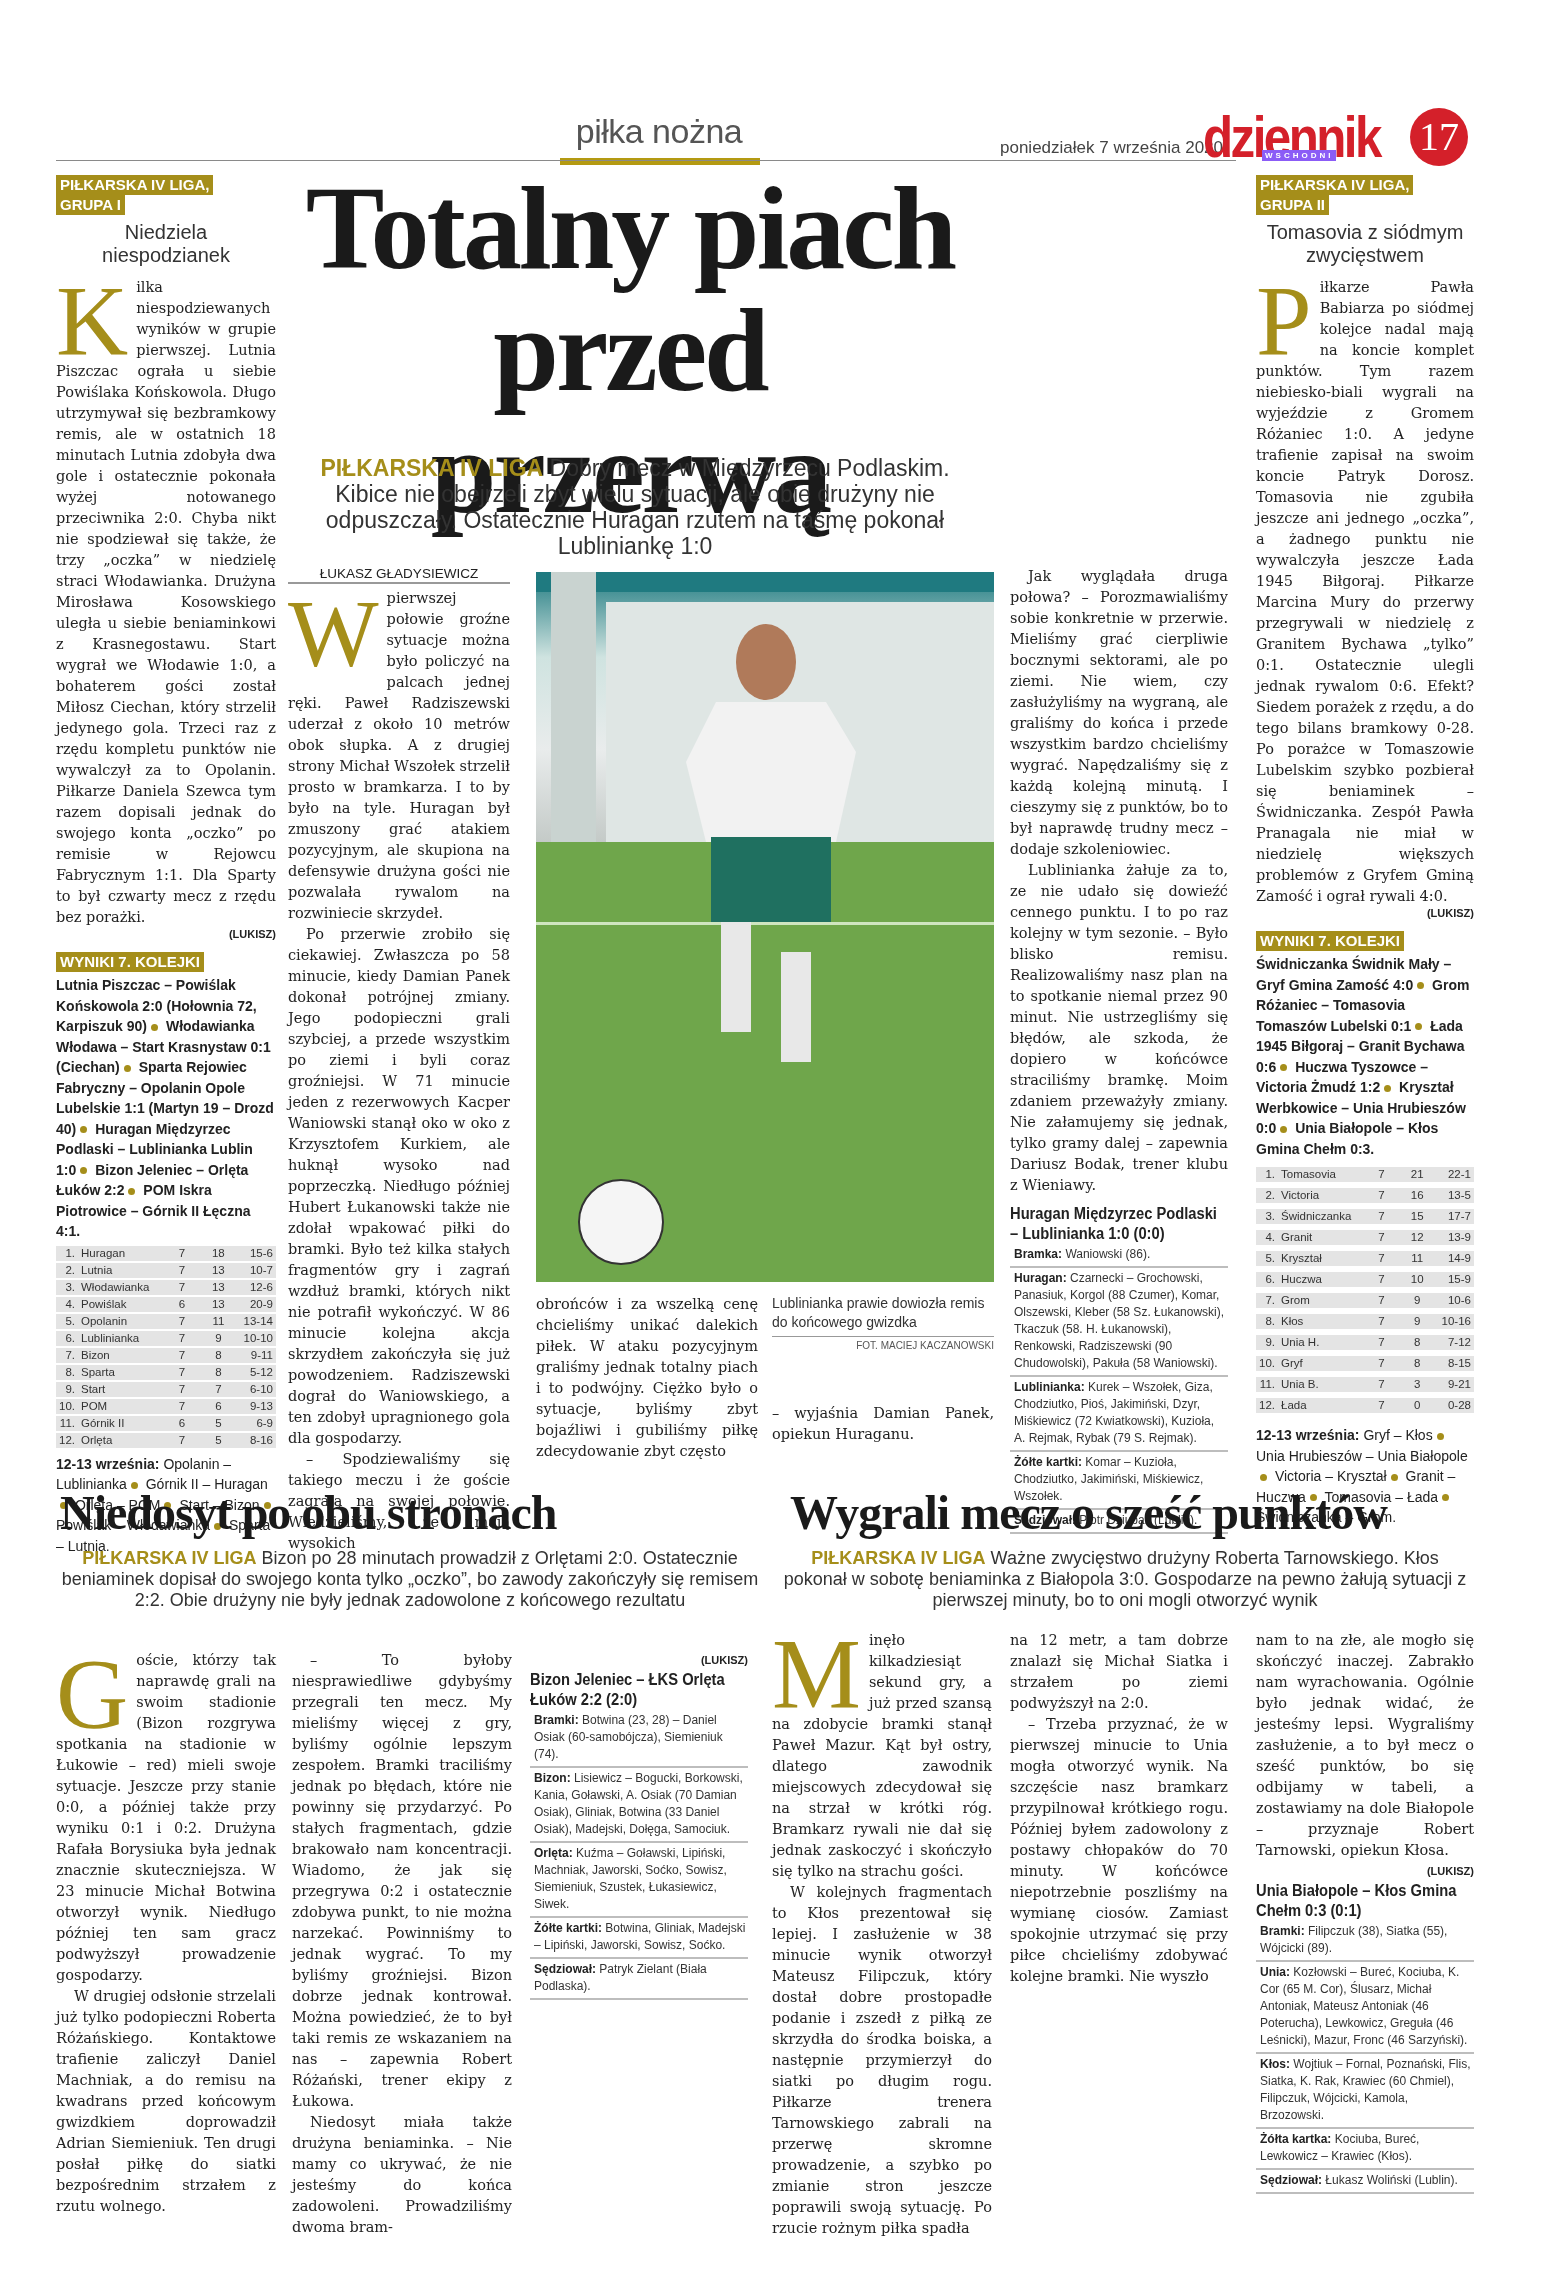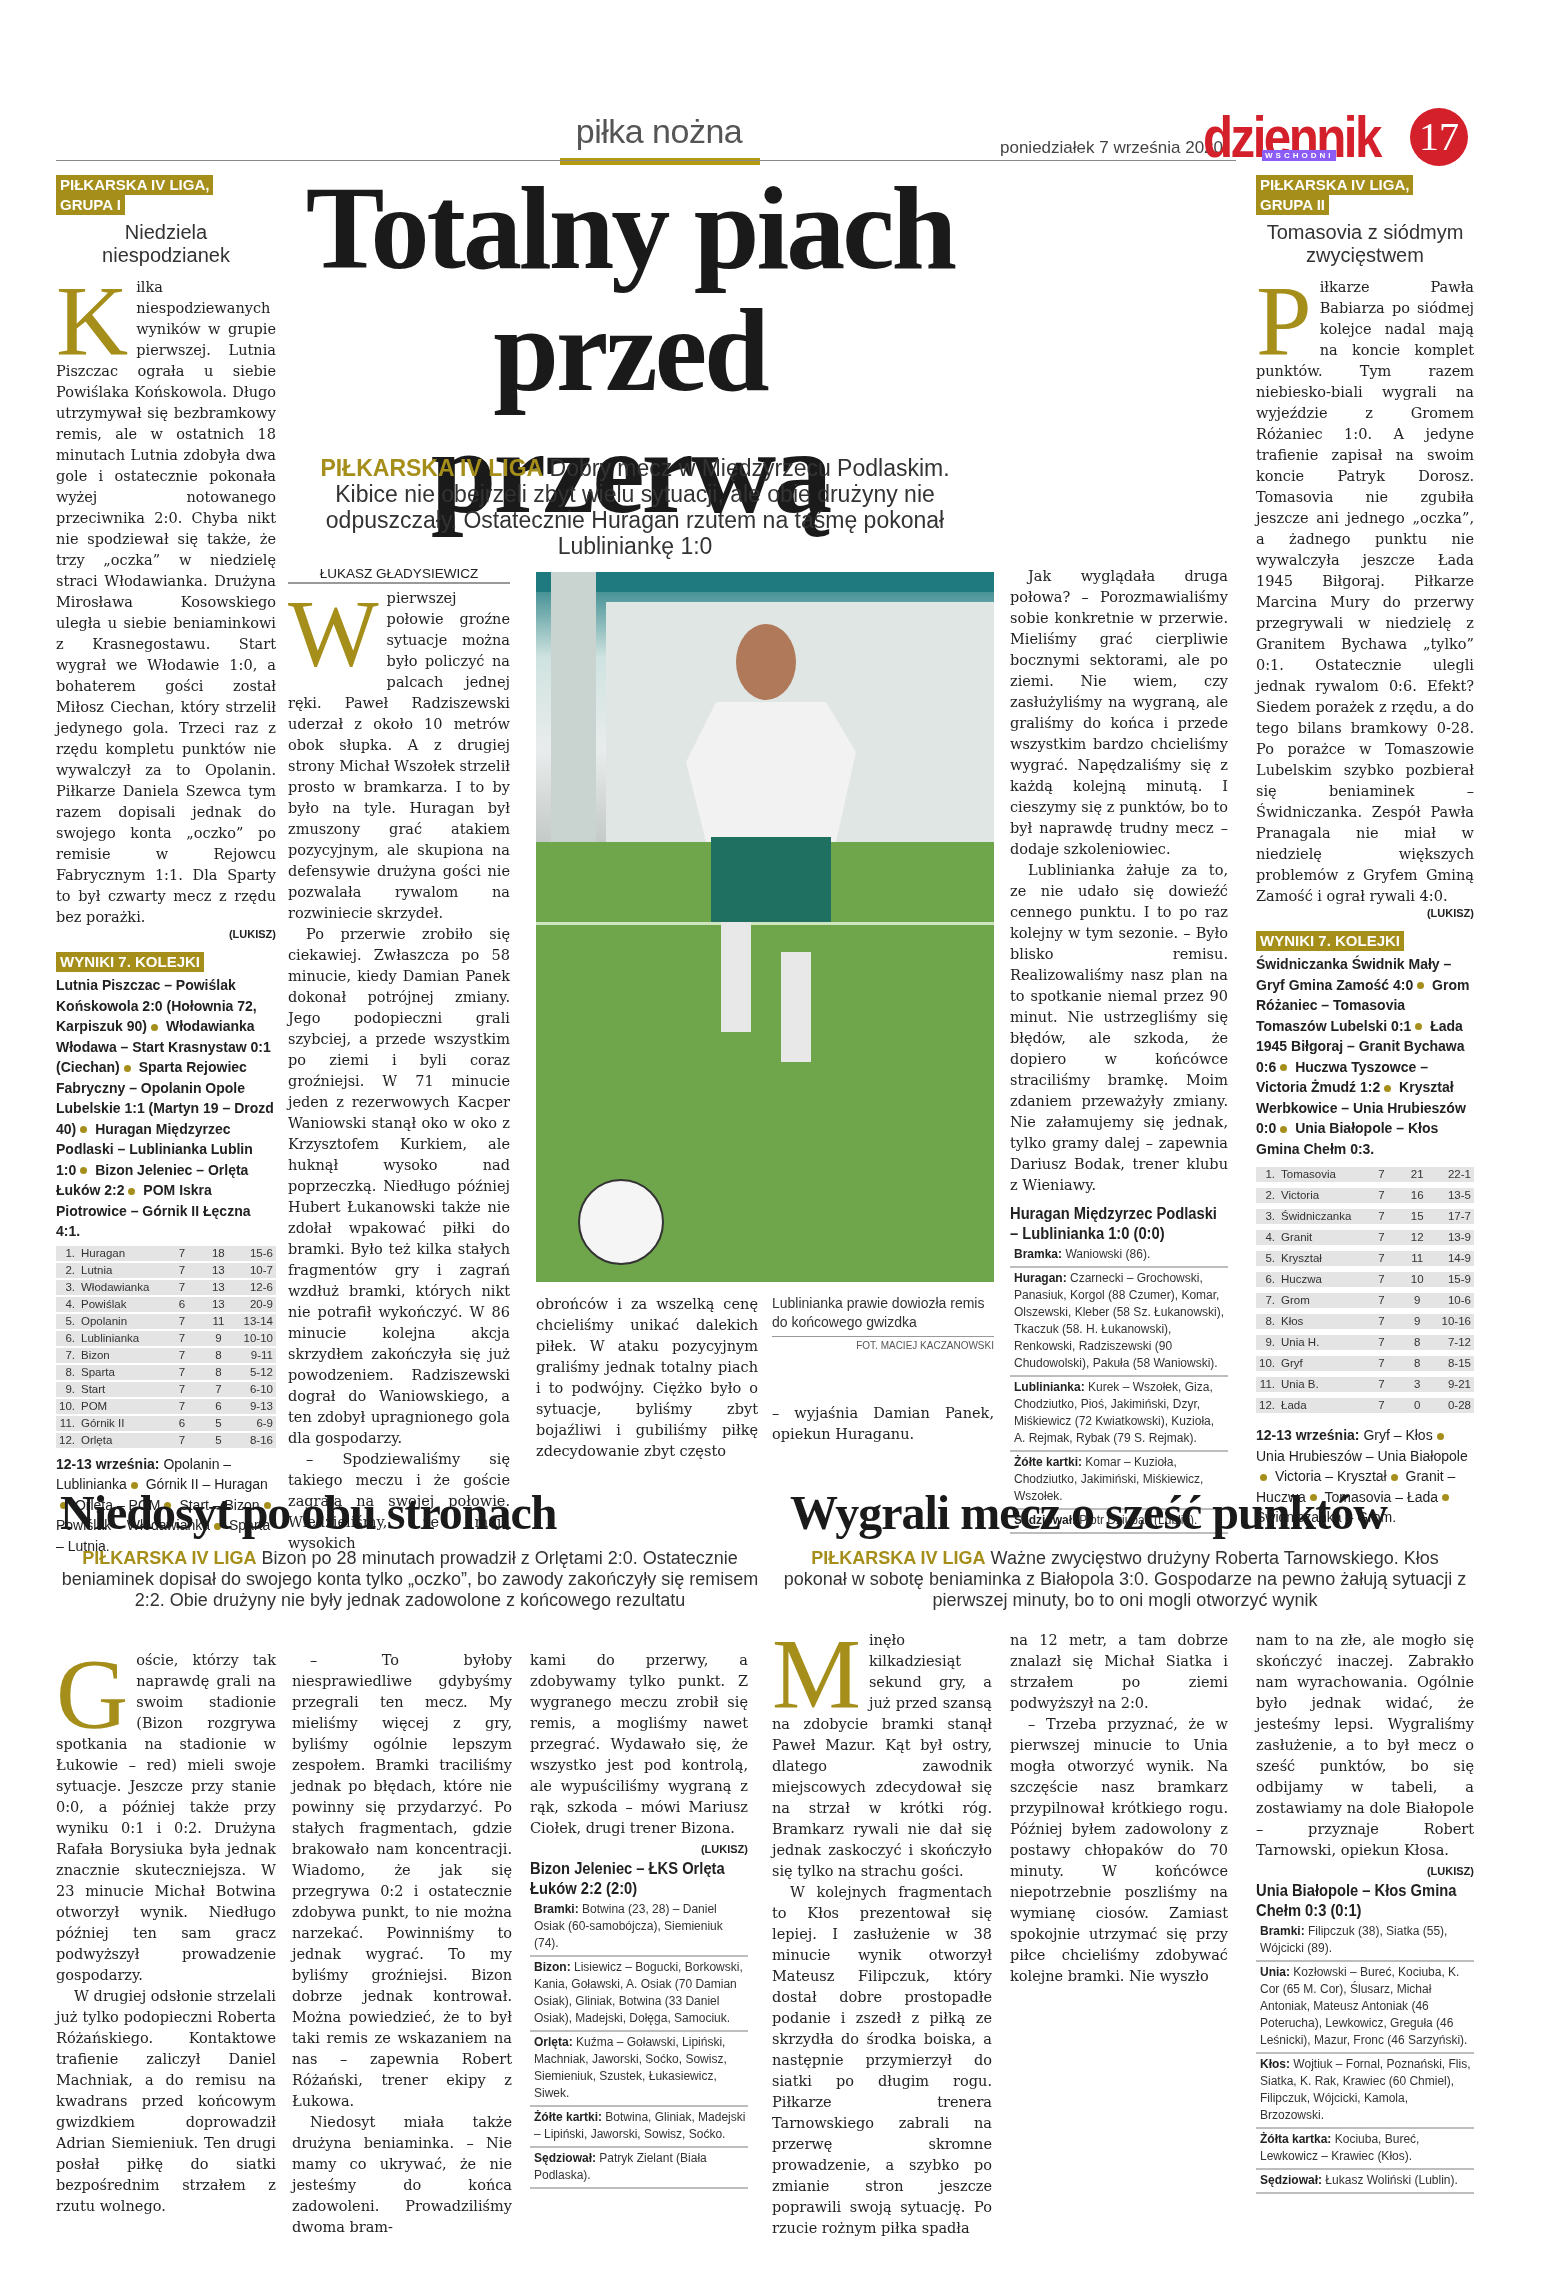--- a/index.html
+++ b/index.html
@@ -376,21 +376,20 @@
     <p>W drugiej odsłonie strzelali już tylko podopieczni Roberta Różańskiego. Kontaktowe trafienie zaliczył Daniel Machniak, a do remisu na kwadrans przed końcowym gwizdkiem doprowadził Adrian Siemieniuk. Ten drugi posłał piłkę do siatki bezpośrednim strzałem z rzutu wolnego.</p>
   </div>
 </div>
 <div class="col" style="left:292px; top:1650px; width:220px;">
   <div class="body-text">
     <p>– To byłoby niesprawiedliwe gdybyśmy przegrali ten mecz. My mieliśmy więcej z gry, byliśmy ogólnie lepszym zespołem. Bramki traciliśmy jednak po błędach, które nie powinny się przydarzyć. Po stałych fragmentach, gdzie brakowało nam koncentracji. Wiadomo, że jak się przegrywa 0:2 i ostatecznie zdobywa punkt, to nie można narzekać. Powinniśmy to jednak wygrać. To my byliśmy groźniejsi. Bizon dobrze jednak kontrował. Można powiedzieć, że to był taki remis ze wskazaniem na nas – zapewnia Robert Różański, trener ekipy z Łukowa.</p>
     <p>Niedosyt miała także drużyna beniaminka. – Nie mamy co ukrywać, że nie jesteśmy do końca zadowoleni. Prowadziliśmy dwoma bram-</p>
   </div>
 </div>
 <div class="col" style="left:530px; top:1650px; width:218px;">
-  <div class="body-text">kami do przerwy, a zdobywamy tylko punkt. Z wygranego meczu zrobił się remis, a mogliśmy nawet przegrać. Wydawało się, że wszystko jest pod kontrolą, ale wypuściliśmy wygraną z rąk, szkoda – mówi Mariusz Ciołek, drugi trener Bizona.</div>
   <div class="sign" style="margin-top:4px;">(LUKISZ)</div>
   <div style="margin-top:4px;">
     <div class="match-title">Bizon Jeleniec – ŁKS Orlęta Łuków 2:2 (2:0)</div>
     <div class="match-item"><b>Bramki:</b> <span>Botwina (23, 28) – Daniel Osiak (60-samobójcza), Siemieniuk (74).</span></div>
     <div class="match-item"><b>Bizon:</b> <span>Lisiewicz – Bogucki, Borkowski, Kania, Goławski, A. Osiak (70 Damian Osiak), Gliniak, Botwina (33 Daniel Osiak), Madejski, Dołęga, Samociuk.</span></div>
     <div class="match-item"><b>Orlęta:</b> <span>Kuźma – Goławski, Lipiński, Machniak, Jaworski, Soćko, Sowisz, Siemieniuk, Szustek, Łukasiewicz, Siwek.</span></div>
     <div class="match-item"><b>Żółte kartki:</b> <span>Botwina, Gliniak, Madejski – Lipiński, Jaworski, Sowisz, Soćko.</span></div>
     <div class="match-item"><b>Sędziował:</b> <span>Patryk Zielant (Biała Podlaska).</span></div>
   </div>
 </div>

